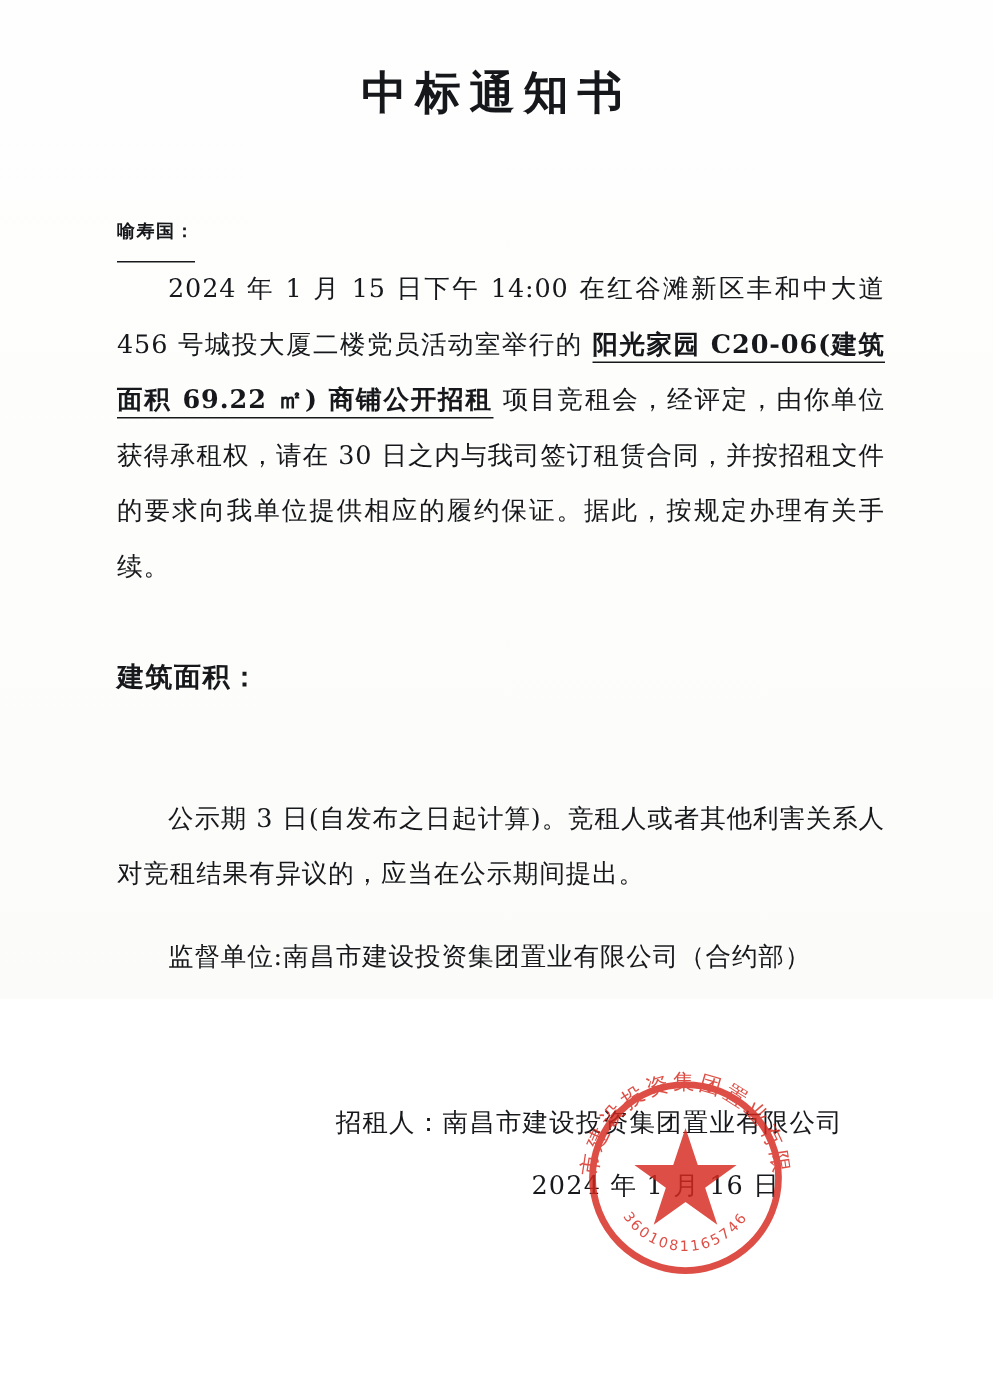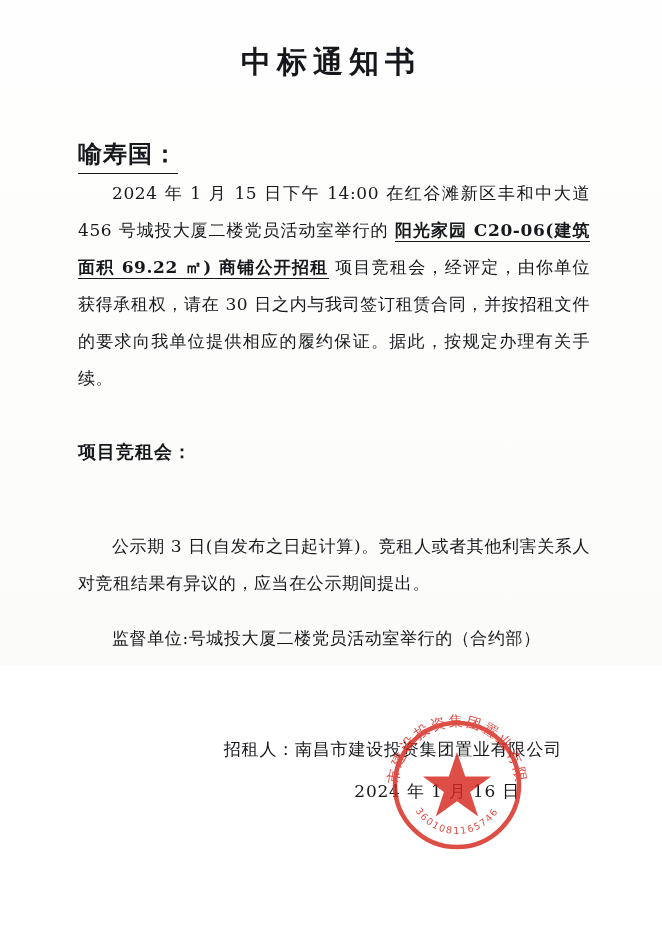--- a/index.html
+++ b/index.html
@@ -31,21 +31,21 @@
     font-family: "DejaVu Serif", "Liberation Serif", serif;
   }
   .body-area {
     padding: 0 72px 0 78px;
     margin-top: 52px;
     font-size: 17px;
     line-height: 37px;
     color: #16181b;
   }
   .salutation {
-    font-size: 24px;
+    font-size: 12px;
     letter-spacing: 1px;
     border-bottom: 1.5px solid #16181b;
     display: inline-block;
     padding-bottom: 1px;
     font-weight: 600;
   }
   .para {
     text-align: justify;
     text-justify: inter-ideograph;
     text-indent: 2em;
@@ -125,27 +125,27 @@
 
   <div class="body-area">
 
     <div>
       <span class="salutation">喻寿国：</span>
     </div>
 
     <div class="para"><span>2024 年 1 月 15 日下午 14:00 在红谷滩新区丰和中大道 456 号城投大厦二楼党员活动室举行的 </span><span class="u-bold">阳光家园 C20-06(建筑面积 69.22 ㎡) 商铺公开招租</span><span> 项目竞租会，经评定，由你单位获得承租权，请在 30 日之内与我司签订租赁合同，并按招租文件的要求向我单位提供相应的履约保证。据此，按规定办理有关手续。</span></div>
 
     <div class="result-row">
-      <span class="result-label">项目竞租会：</span>
+      <span class="result-label">建筑面积：</span>
     </div>
 
     <div class="para-notice">公示期 3 日(自发布之日起计算)。竞租人或者其他利害关系人对竞租结果有异议的，应当在公示期间提出。</div>
 
     <div class="contact-block">
-      <div class="contact-line">监督单位:号城投大厦二楼党员活动室举行的（合约部）</div>
+      <div class="contact-line">监督单位:南昌市建设投资集团置业有限公司（合约部）</div>
     </div>
 
     <div class="signature">
       <div class="sign-line">招租人：南昌市建设投资集团置业有限公司</div>
       <div class="sign-line sign-date">2024 年 1 月 16 日</div>
     </div>
 
   </div>
 
   <div class="seal">

